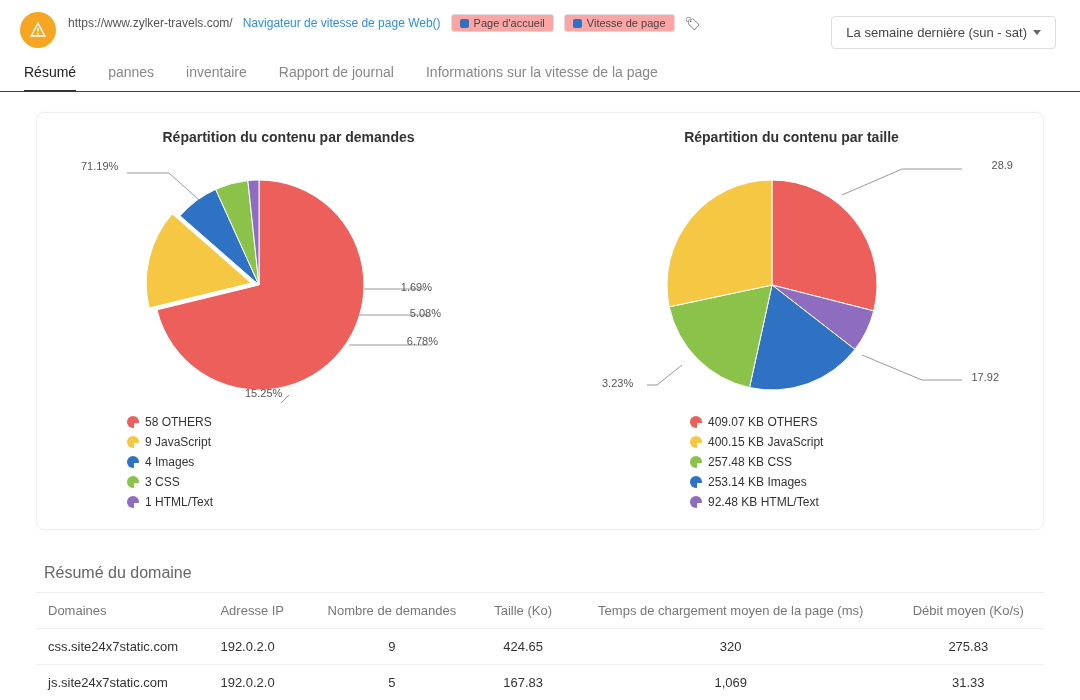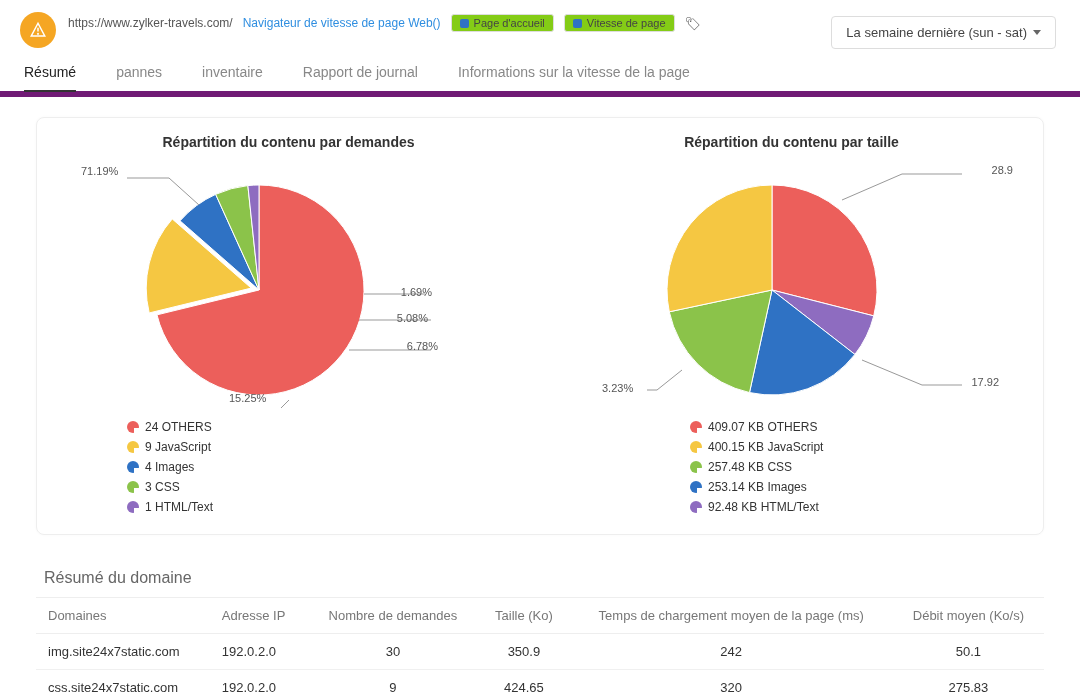--- a/index.html
+++ b/index.html
@@ -7,26 +7,26 @@
   .header { display: flex; align-items: flex-start; padding: 12px 20px 0 20px; position: relative; }
   .logo-badge { width: 36px; height: 36px; border-radius: 50%; background: #f5a623; display: flex; align-items: center; justify-content: center; margin-right: 12px; flex-shrink: 0; }
   .logo-badge svg { stroke: #fff; fill: none; }
   .title-block { flex: 0 0 auto; }
   .page-title { font-size: 20px; font-weight: 500; color: #222; display: flex; align-items: center; gap: 8px; }
   .menu-icon { display: inline-flex; flex-direction: column; gap: 2px; }
   .menu-icon span { display: block; width: 13px; height: 2px; background: #ccc; border-radius: 1px; }
   .subline { margin-top: 2px; display: flex; align-items: center; gap: 10px; font-size: 12px; }
   .url-text { color: #555; }
   .nav-link { color: #2f8ee0; }
-  .chip { display: inline-flex; align-items: center; gap: 5px; border: 1px solid #ddd; border-radius: 3px; padding: 2px 8px; font-size: 11px; color: #444; background: #84cc16; }
+  .chip { display: inline-flex; align-items: center; gap: 5px; border: 1px solid #ddd; border-radius: 3px; padding: 2px 8px; font-size: 11px; color: #444; background: #fca5a5; }
   .chip .dot { width: 9px; height: 9px; border-radius: 2px; }
   .tag-ic { color: #555; font-size: 13px; }
   .date-range { position: absolute; right: 24px; top: 16px; border: 1px solid #ddd; border-radius: 4px; padding: 8px 14px; font-size: 13px; color: #444; display: flex; align-items: center; gap: 6px; background: #fff; }
   .caret { width: 0; height: 0; border-left: 4px solid transparent; border-right: 4px solid transparent; border-top: 5px solid #666; }
-  .tabs { display: flex; gap: 40px; padding: 16px 24px 0 24px; border-bottom: 6px solid #701a75; font-size: 14px; }
+  .tabs { display: flex; gap: 32px; padding: 16px 24px 0 24px; border-bottom: 1px solid #701a75; font-size: 14px; }
   .tab { padding-bottom: 10px; color: #888; cursor: pointer; }
   .tab.active { color: #222; font-weight: 500; border-bottom: 2px solid #333; margin-bottom: -1px; }
   .content { padding: 20px 36px; }
   .charts-card { border: 1px solid #eee; border-radius: 8px; padding: 16px 20px 20px 20px; display: flex; gap: 40px; box-shadow: 0 0 3px rgba(0,0,0,0.03); }
   .chart-col { flex: 1; position: relative; }
   .chart-title { font-size: 14px; font-weight: 600; color: #333; text-align: center; margin-bottom: 10px; }
   .pie-wrap { display: flex; justify-content: center; position: relative; height: 250px; }
   .legend { display: flex; flex-wrap: wrap; gap: 6px 28px; margin-top: 10px; padding-left: 70px; font-size: 12px; color: #333; }
   .legend-item { display: flex; align-items: center; gap: 6px; min-width: 120px; }
   .legend-sw { width: 12px; height: 12px; border-radius: 50%; position: relative; display: inline-block; }
@@ -91,29 +91,29 @@
             <path d="M 200 130 L 121.01469066812948 60.81675846168578 A 105 105 0 0 1 156.66670091692419 34.35887291245099 Z" fill="#2f72c4" stroke="#fff" stroke-width="1"></path>
             <path d="M 200 130 L 156.66670091692419 34.35887291245099 A 105 105 0 0 1 188.8703196740426 25.591522298991464 Z" fill="#8bc34a" stroke="#fff" stroke-width="1"></path>
             <path d="M 200 130 L 188.8703196740426 25.591522298991464 A 105 105 0 0 1 199.99999999999997 25 Z" fill="#8e6cc0" stroke="#fff" stroke-width="1"></path>
             <polyline points="140,45 110,18 68,18" fill="none" stroke="#999" stroke-width="1"></polyline>
             <polyline points="230,240 222,248" fill="none" stroke="#999" stroke-width="1"></polyline>
             <polyline points="290,190 340,190 372,190" fill="none" stroke="#999" stroke-width="1"></polyline>
             <polyline points="300,160 340,160 372,160" fill="none" stroke="#999" stroke-width="1"></polyline>
             <polyline points="305,134 340,134 366,134" fill="none" stroke="#999" stroke-width="1"></polyline>
           </svg>
         <span class="callout" style="left:24px; top:5px;">71.19%</span>
-        <span class="callout" style="left:172px; top:232px;">15.25%</span>
+        <span class="callout" style="left:188px; top:232px;">15.25%</span>
         <span class="callout" style="right:82px; top:180px;">6.78%</span>
-        <span class="callout" style="right:92px; top:152px;">5.08%</span>
+        <span class="callout" style="right:79px; top:152px;">5.08%</span>
         <span class="callout" style="right:88px; top:126px;">1.69%</span>
       </div>
       <div class="legend" id="legend1" style="max-width: 320px;">
           <div class="legend-item">
             <span class="legend-sw" style="background: rgb(236, 95, 91);"></span>
-            <span>24 OTHERS</span>
+            <span>58 OTHERS</span>
           </div>
           <div class="legend-item">
             <span class="legend-sw" style="background: rgb(245, 199, 66);"></span>
             <span>9 JavaScript</span>
           </div>
           <div class="legend-item">
             <span class="legend-sw" style="background: rgb(47, 114, 196);"></span>
             <span>4 Images</span>
           </div>
           <div class="legend-item">
@@ -176,28 +176,20 @@
         <th>Domaines</th>
         <th>Adresse IP</th>
         <th class="center">Nombre de demandes</th>
         <th class="center">Taille (Ko)</th>
         <th class="center">Temps de chargement moyen de la page (ms)</th>
         <th class="center">Débit moyen (Ko/s)</th>
       </tr>
     </thead>
     <tbody id="domain-rows">
         <tr>
-          <td>img.site24x7static.com</td>
-          <td>192.0.2.0</td>
-          <td class="center">30</td>
-          <td class="center">350.9</td>
-          <td class="center">242</td>
-          <td class="center">50.1</td>
-        </tr>
-        <tr>
           <td>css.site24x7static.com</td>
           <td>192.0.2.0</td>
           <td class="center">9</td>
           <td class="center">424.65</td>
           <td class="center">320</td>
           <td class="center">275.83</td>
         </tr>
         <tr>
           <td>js.site24x7static.com</td>
           <td>192.0.2.0</td>

